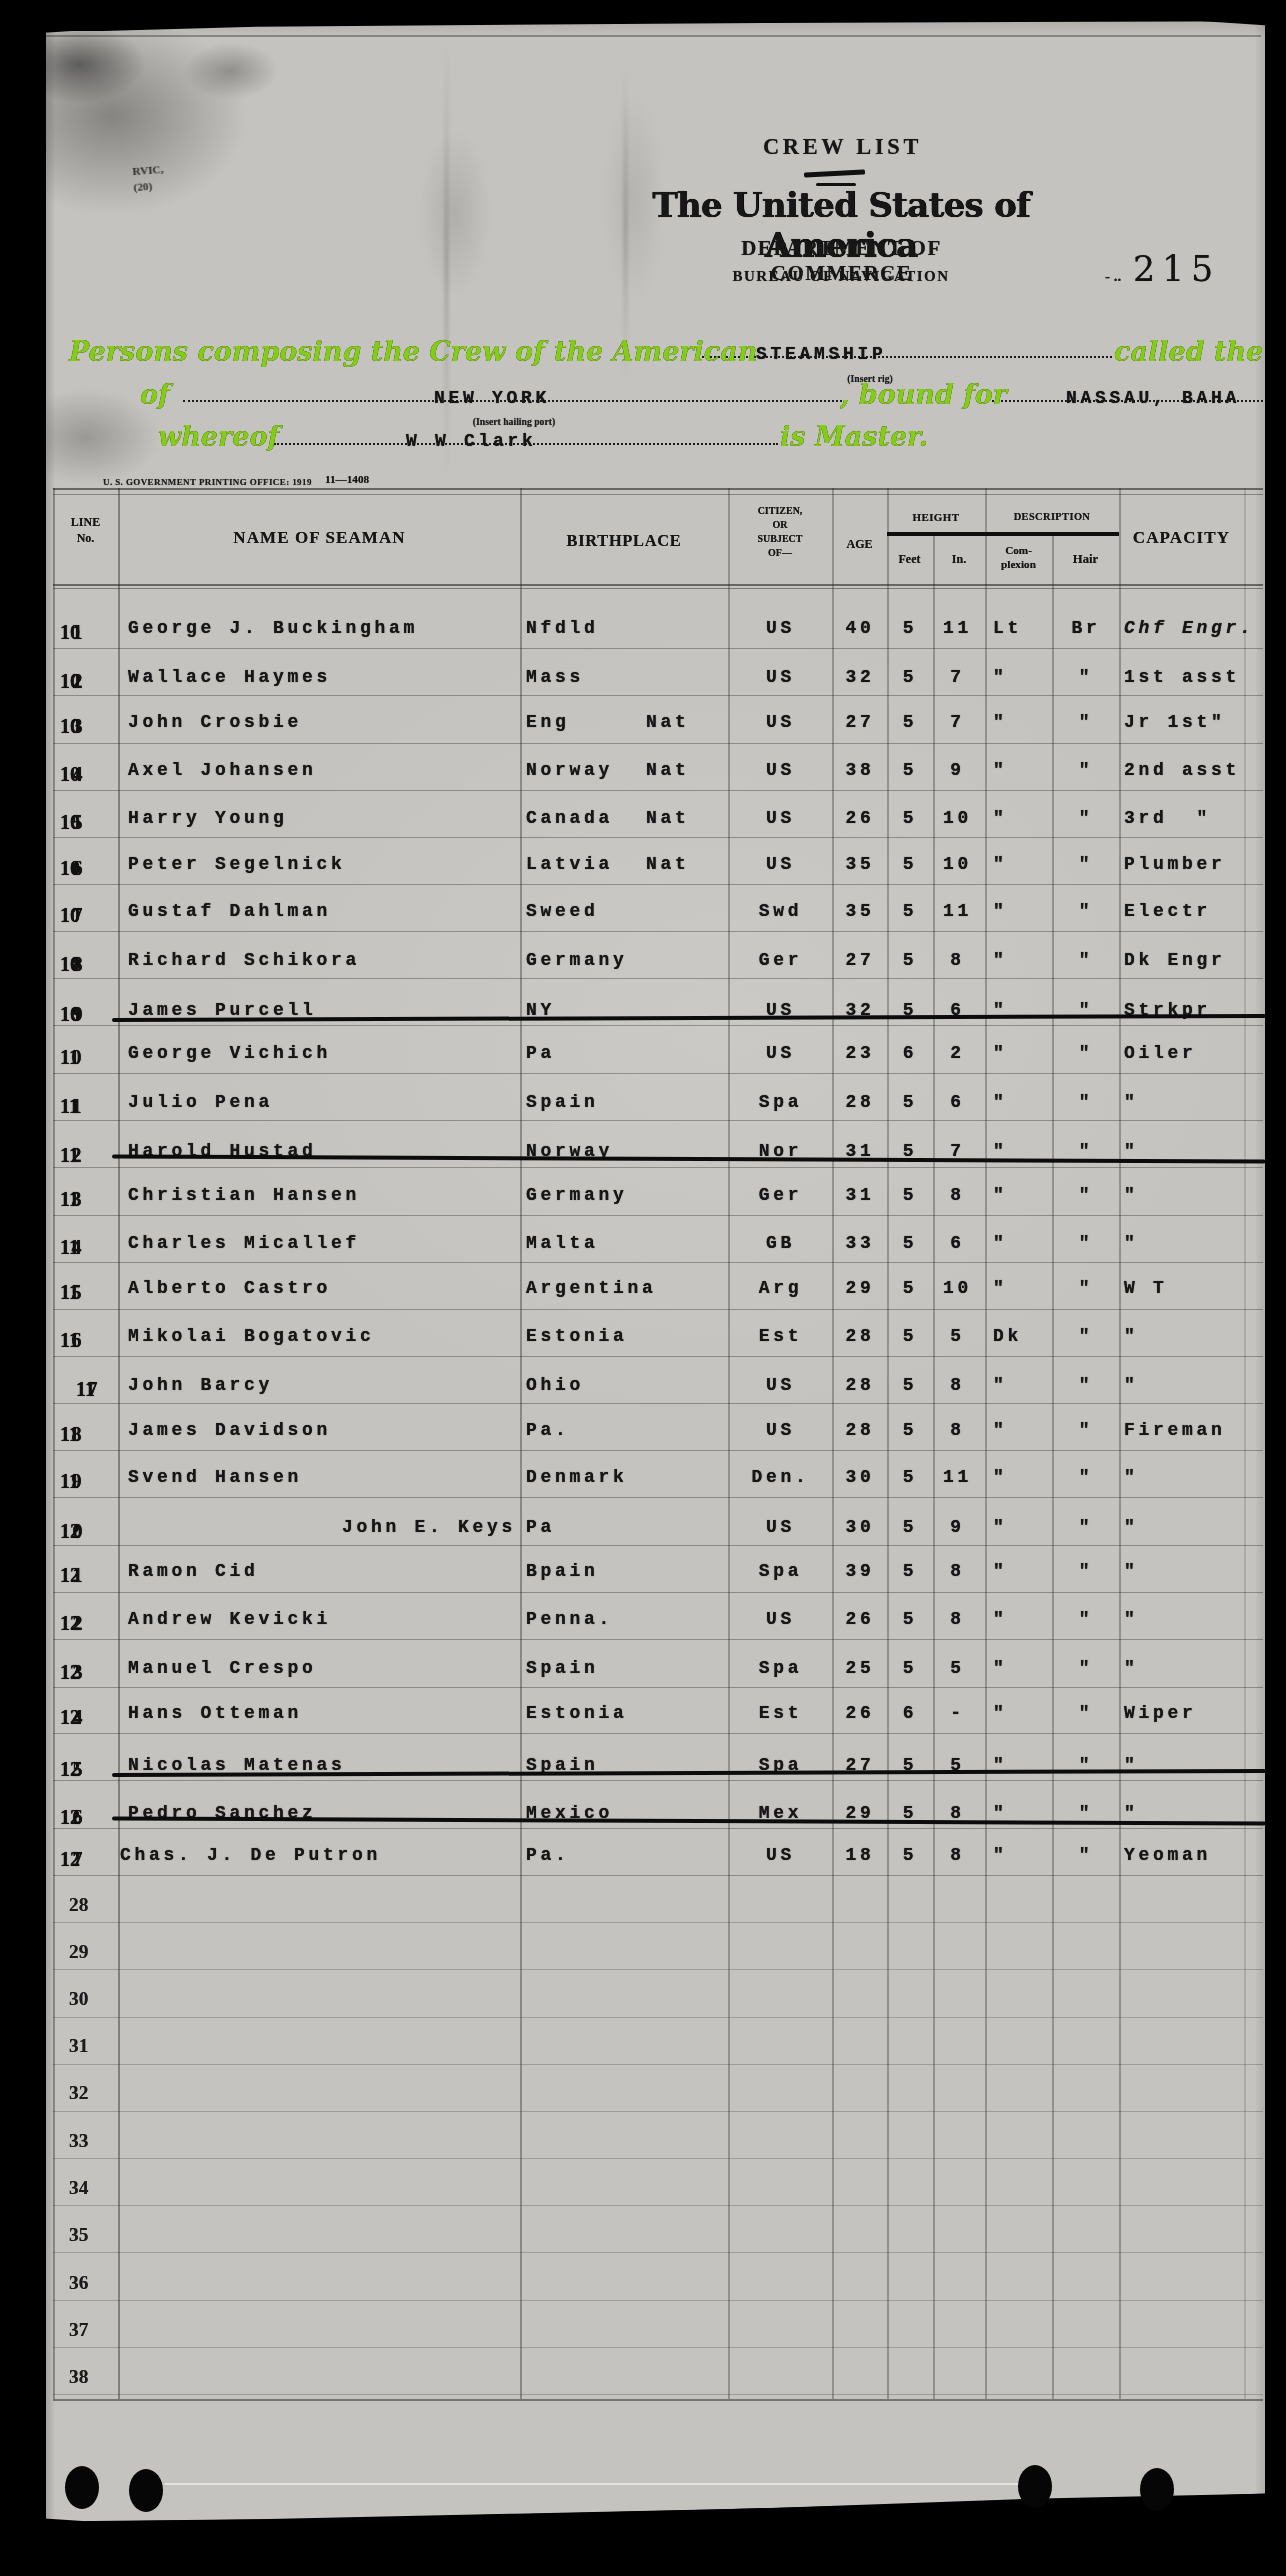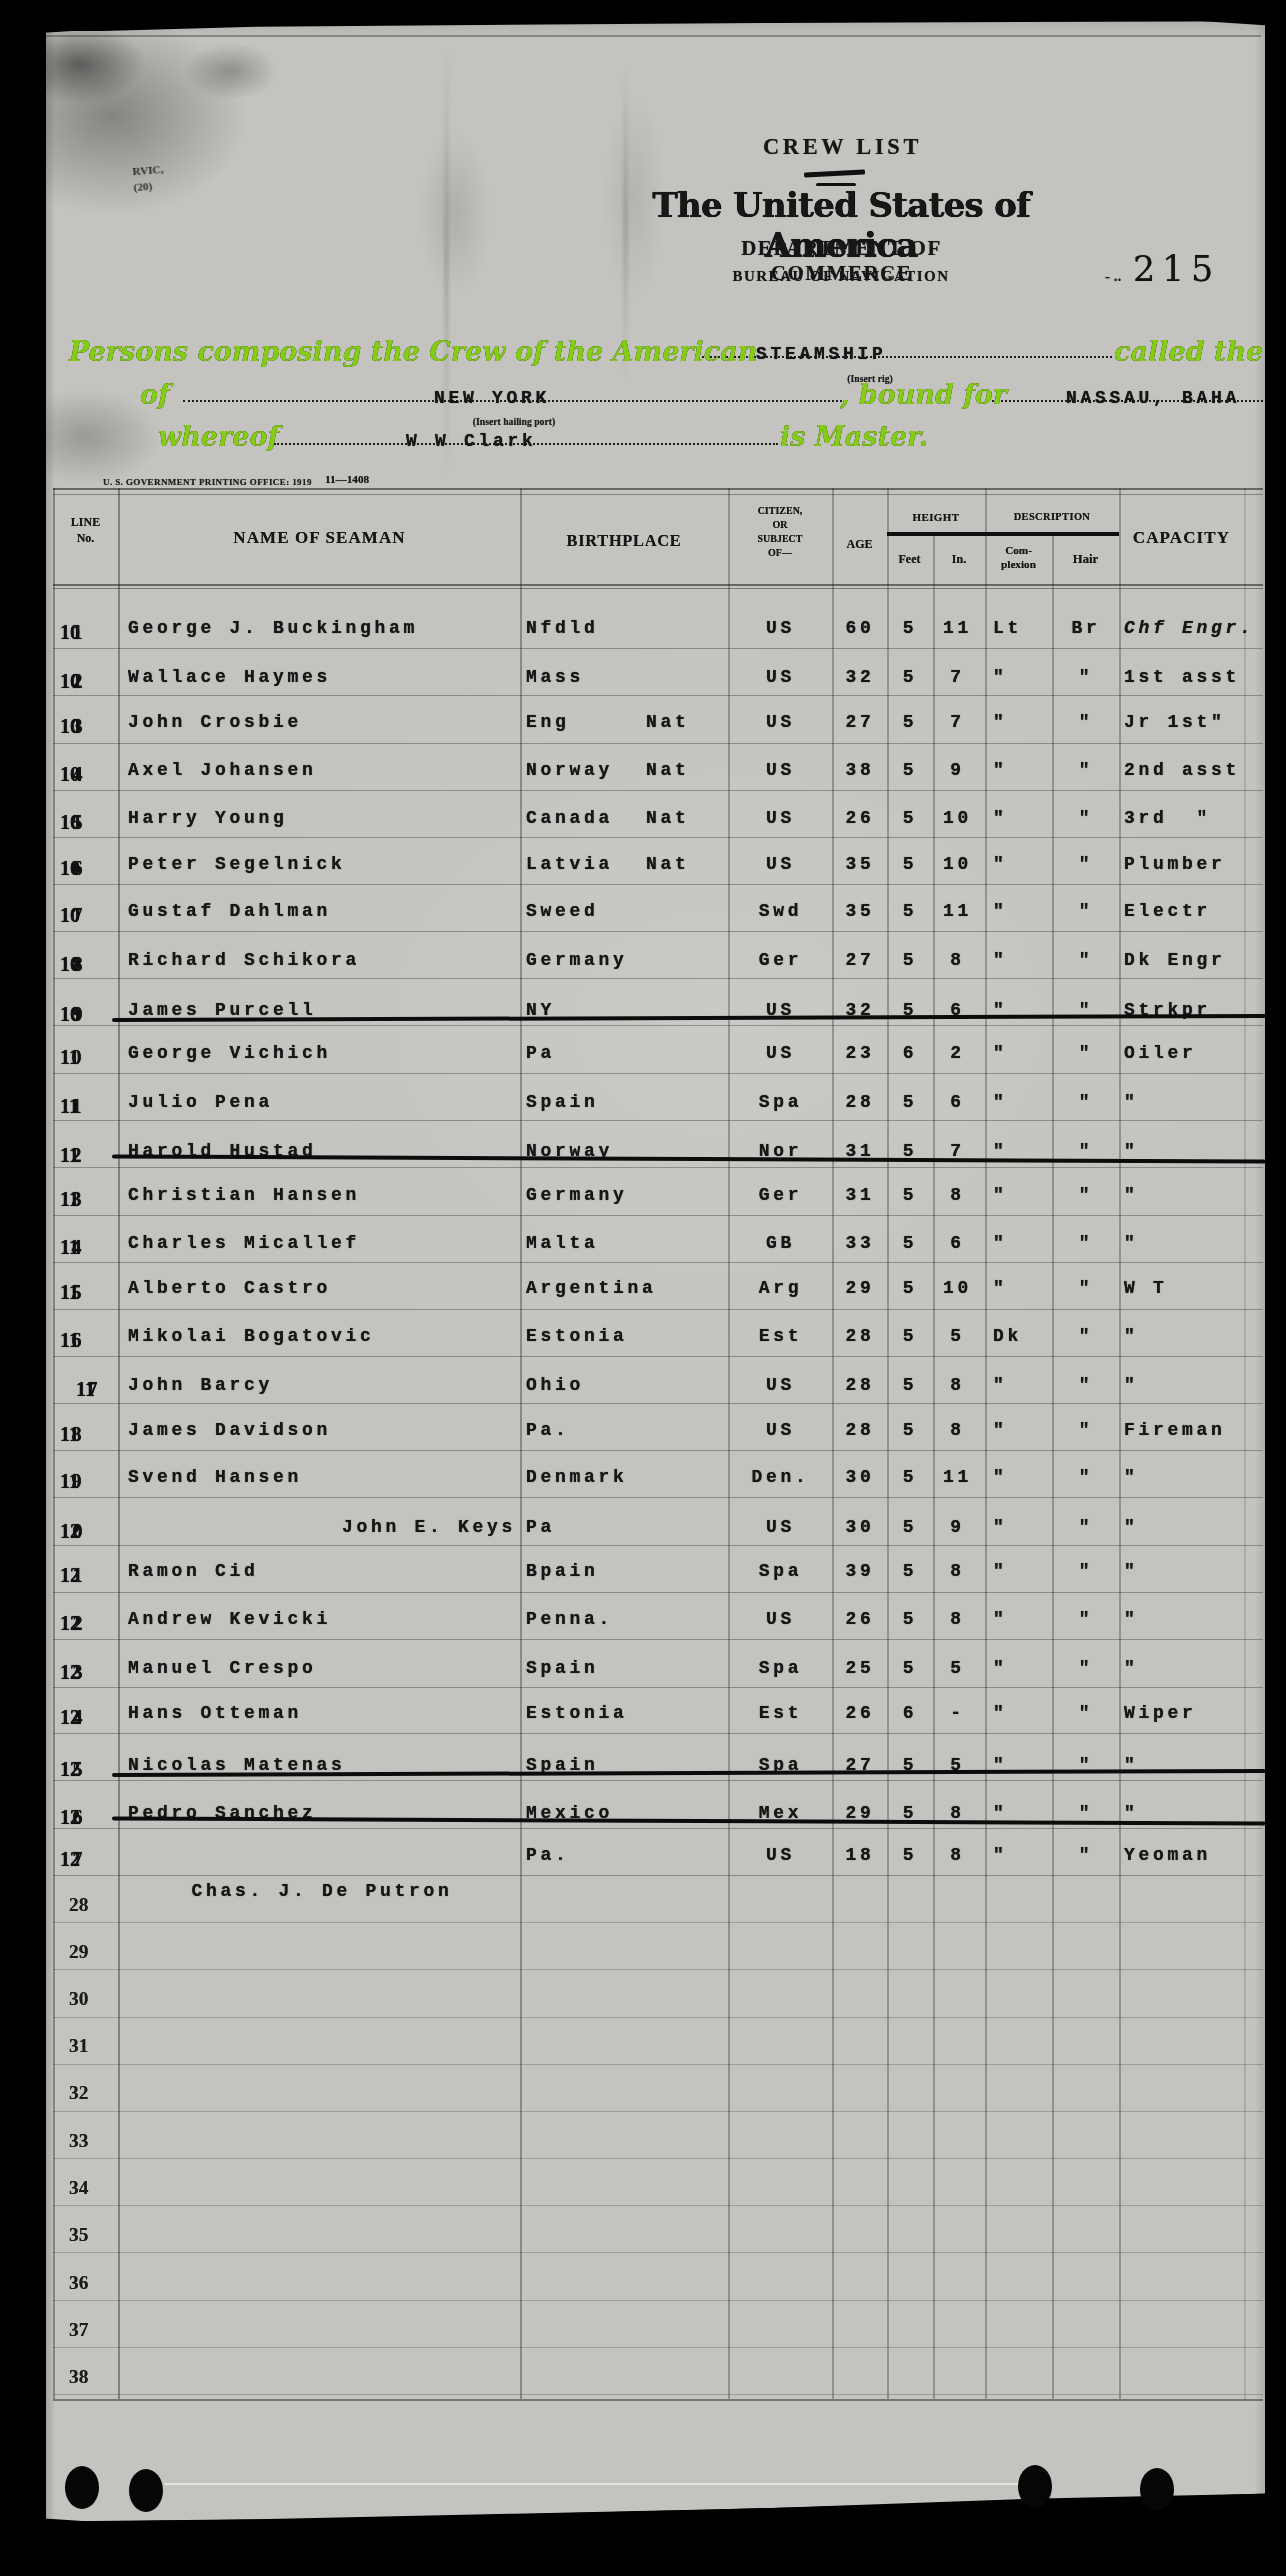--- a/index.html
+++ b/index.html
@@ -181,21 +181,21 @@
     <div class="vl" style="left: 985px; top: 488px; height: 1911px; opacity: 0.6;"></div>
     <div class="vl" style="left: 1119px; top: 488px; height: 1911px; opacity: 0.6;"></div>
     <div class="vl" style="left: 933px; top: 534px; height: 1865px; opacity: 0.6;"></div>
     <div class="vl" style="left: 1052px; top: 534px; height: 1865px; opacity: 0.6;"></div>
     <div class="vl" style="left: 1244px; top: 488px; height: 1911px; opacity: 0.3;"></div>
     <div style="position: absolute; left: 0px; top: 618px; width: 1287px; height: 30px; z-index: 5;">
       <div class="tcell lineno" style="left: 60px; width: 54px; top: 3px;">10<span class="ovl">1</span></div>
       <div class="tcell" style="left: 128px; width: 388px; top: 0px; text-align: left;">George J. Buckingham</div>
       <div class="tcell" style="left: 526px; width: 112px; top: 0px; text-align: left;">Nfdld</div>
       <div class="tcell" style="left: 730px; width: 101px; top: 0px; text-align: center;">US</div>
-      <div class="tcell" style="left: 834px; width: 52px; top: 0px; text-align: center;">60</div>
+      <div class="tcell" style="left: 834px; width: 52px; top: 0px; text-align: center;">40</div>
       <div class="tcell" style="left: 889px; width: 42px; top: 0px; text-align: center;">5</div>
       <div class="tcell" style="left: 933px; width: 49px; top: 0px; text-align: center;">11</div>
       <div class="tcell" style="left: 993px; width: 57px; top: 0px; text-align: left;">Lt</div>
       <div class="tcell" style="left: 1054px; width: 64px; top: 0px; text-align: center;">Br</div>
       <div class="tcell" style="left: 1124px; width: 139px; top: 0px; text-align: left; font-style: italic;">Chf Engr.</div>
     </div>
     <div style="position: absolute; left: 0px; top: 667px; width: 1287px; height: 30px; z-index: 5;">
       <div class="tcell lineno" style="left: 60px; width: 54px; top: 3px;">10<span class="ovl">2</span></div>
       <div class="tcell" style="left: 128px; width: 388px; top: 0px; text-align: left;">Wallace Haymes</div>
       <div class="tcell" style="left: 526px; width: 112px; top: 0px; text-align: left;">Mass</div>
@@ -498,21 +498,21 @@
       <div class="tcell" style="left: 834px; width: 52px; top: 0px; text-align: center;">29</div>
       <div class="tcell" style="left: 889px; width: 42px; top: 0px; text-align: center;">5</div>
       <div class="tcell" style="left: 933px; width: 49px; top: 0px; text-align: center;">8</div>
       <div class="tcell" style="left: 993px; width: 57px; top: 0px; text-align: left;">"</div>
       <div class="tcell" style="left: 1054px; width: 64px; top: 0px; text-align: center;">"</div>
       <div class="tcell" style="left: 1124px; width: 139px; top: 0px; text-align: left;">"</div>
       <div class="strike" style="left: 112px; width: 1154px; top: 16.4px; transform: rotate(0.25deg);"></div>
     </div>
     <div style="position: absolute; left: 0px; top: 1845px; width: 1287px; height: 30px; z-index: 5;">
       <div class="tcell lineno" style="left: 60px; width: 54px; top: 3px;">12<span class="ovl">7</span></div>
-      <div class="tcell" style="left: 128px; width: 388px; top: 0px; text-align: center; margin-top: 36px;">Chas. J. De Putron</div>
+      <div class="tcell" style="left: 120px; width: 388px; top: 0px; text-align: left;">Chas. J. De Putron</div>
       <div class="tcell" style="left: 526px; width: 112px; top: 0px; text-align: left;">Pa.</div>
       <div class="tcell" style="left: 730px; width: 101px; top: 0px; text-align: center;">US</div>
       <div class="tcell" style="left: 834px; width: 52px; top: 0px; text-align: center;">18</div>
       <div class="tcell" style="left: 889px; width: 42px; top: 0px; text-align: center;">5</div>
       <div class="tcell" style="left: 933px; width: 49px; top: 0px; text-align: center;">8</div>
       <div class="tcell" style="left: 993px; width: 57px; top: 0px; text-align: left;">"</div>
       <div class="tcell" style="left: 1054px; width: 64px; top: 0px; text-align: center;">"</div>
       <div class="tcell" style="left: 1124px; width: 139px; top: 0px; text-align: left;">Yeoman</div>
     </div>
     <div class="emptyno" style="left: 69px; top: 1894px;">28</div>

